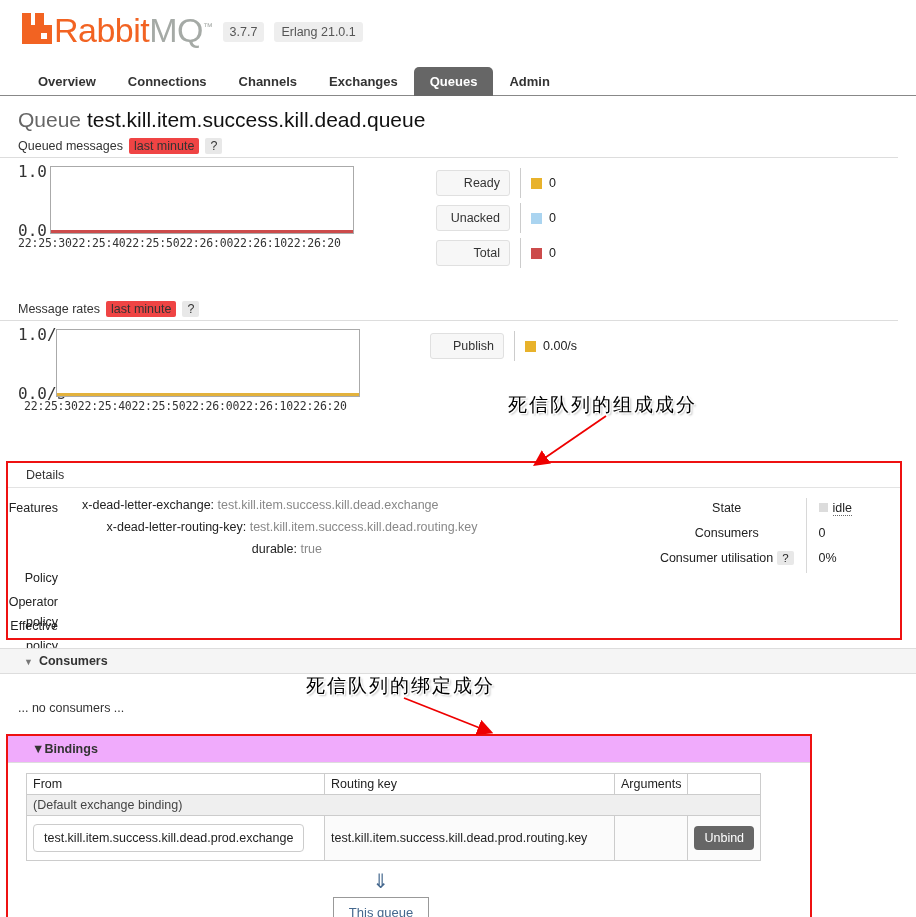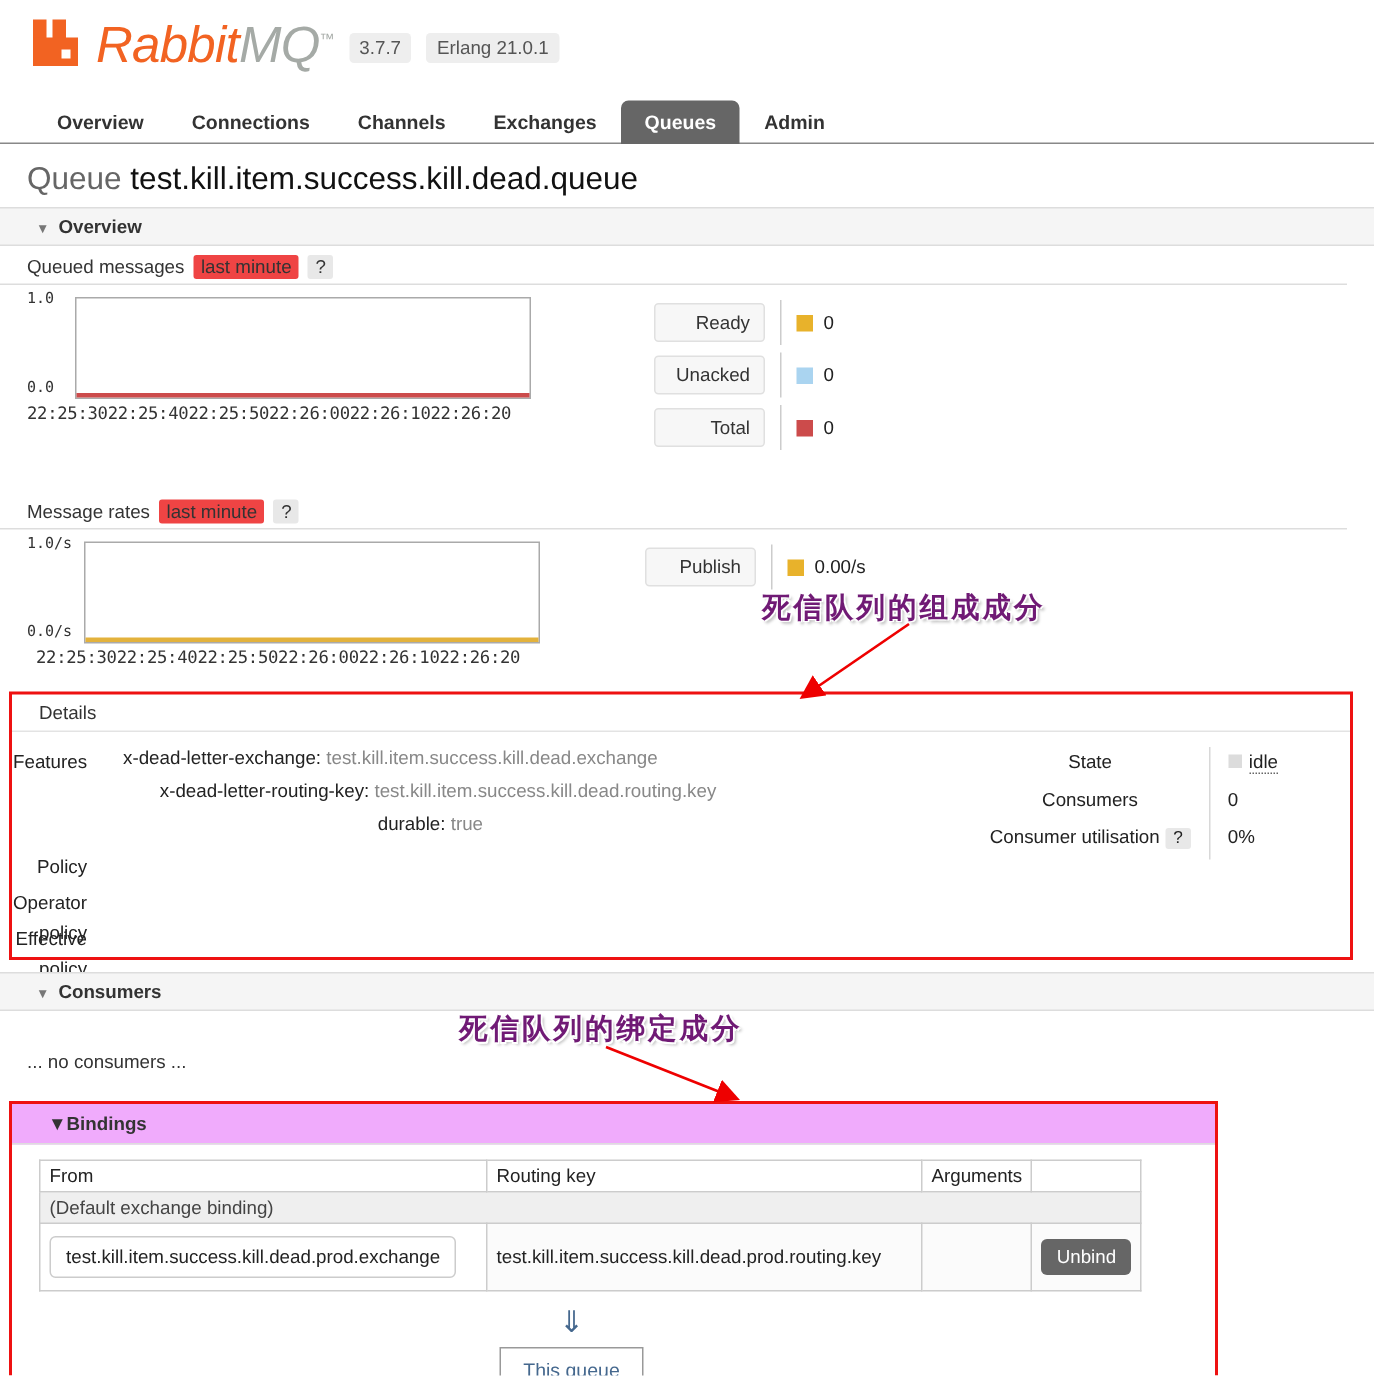--- a/index.html
+++ b/index.html
@@ -10,21 +10,21 @@
     font-family: "Liberation Sans", "DejaVu Sans", sans-serif;
     font-size: 12px;
     color: #222;
     overflow: hidden;
   }
   #page { position: relative; width: 916px; height: 917px; }
 
   
   .header { position: relative; height: 56px; padding: 10px 0 0 22px; }
   .logo-row { display: flex; align-items: flex-end; gap: 10px; }
-  .logo { display: flex; align-items: center; gap: 12px; font-style: italic; }
+  .logo { display: flex; align-items: center; gap: 2px; }
   .logo-mark { width: 30px; height: 31px; position: relative; }
   .logo-mark .bar-l { position: absolute; left: 0; top: 0; width: 9px; height: 16px; background: #f26322; }
   .logo-mark .bar-r { position: absolute; left: 13px; top: 0; width: 9px; height: 16px; background: #f26322; }
   .logo-mark .body { position: absolute; left: 0; top: 12px; width: 30px; height: 19px; background: #f26322; }
   .logo-mark .dot { position: absolute; left: 19px; top: 20px; width: 6px; height: 6px; background: #fff; }
   .logo-text { font-size: 34px; line-height: 34px; letter-spacing: -0.5px; font-weight: 400; }
   .logo-text .rabbit { color: #f26322; }
   .logo-text .mq { color: #a5aaa6; }
   .logo-tm { font-size: 10px; color: #a5aaa6; vertical-align: super; }
   .vbadge {
@@ -69,21 +69,21 @@
 
   
   .chart-block { position: relative; padding-left: 18px; }
   .chart-title { font-size: 12.5px; color: #333; padding: 6px 0 3px 0; display: flex; align-items: center; gap: 6px; }
   .chart-title .period { background: #ef4444; padding: 1px 5px; border-radius: 2px; color: #333; }
   .chart-title .qmark { background: #e8e8e8; padding: 1px 5px; border-radius: 2px; color: #333; cursor: pointer; }
   .chart-underline { border-bottom: 1px solid #ddd; width: 898px; margin-left: -18px; }
 
   .chart-row { display: flex; align-items: flex-start; }
   .plot-wrap { position: relative; margin-top: 8px; }
-  .yax { position: absolute; left: 0; font-size: 10px; color: #333; font-family: "DejaVu Sans Mono", monospace; }
+  .yax { position: absolute; left: 0; font-size: 16px; color: #333; font-family: "DejaVu Sans Mono", monospace; }
   .plot {
     position: absolute; border: 1px solid #aaa; background: #fff;
   }
   .plot .zeroline { position: absolute; left: 0; right: 0; bottom: 0; height: 3px; }
   .xax {
     position: absolute; font-size: 11.5px; color: #333;
     font-family: "DejaVu Sans Mono", monospace; white-space: nowrap; letter-spacing: -0.2px;
   }
 
   .legend { margin-left: 10px; margin-top: 10px; }
@@ -158,21 +158,21 @@
   }
   .downarrow { text-align: center; font-size: 20px; color: #45688e; margin-top: 8px; }
   .thisqueue {
     display: block; margin: 4px auto 0 auto; width: 96px; text-align: center;
     border: 1px solid #999; padding: 7px 0; color: #45688e; font-size: 13px;
     background: #fff; cursor: pointer;
   }
 
   
   .anno {
-    position: absolute; color: #701a75; font-weight: bold;
+    position: absolute; color: #000000; font-weight: normal;
     font-family: "DejaVu Sans", sans-serif;
     letter-spacing: 2px; white-space: nowrap;
     text-shadow: 1px 1px 0 #fff, -1px 1px 0 #fff, 1px -1px 0 #fff, -1px -1px 0 #fff,
                  2px 2px 2px rgba(0,0,0,0.25);
   }
   .anno-arrow { position: absolute; pointer-events: none; }
 </style>
 </head>
 <body>
 
@@ -203,23 +203,20 @@
     <div class="tab">Exchanges</div>
     <div class="tab active">Queues</div>
     <div class="tab">Admin</div>
   </div>
 
   <div class="page-title">
     <span class="label">Queue</span>
     <span class="name">test.kill.item.success.kill.dead.queue</span>
   </div>
 
-  <div class="section-head">
-    <span class="caret">▼</span><span>Overview</span>
-  </div>
 
   <div class="chart-block">
     <div class="chart-title">
       <span>Queued messages</span>
       <span class="period">last minute</span>
       <span class="qmark">?</span>
     </div>
     <div class="chart-underline"></div>
     <div class="chart-row">
       <div class="plot-wrap" style="width:360px;height:95px;">

